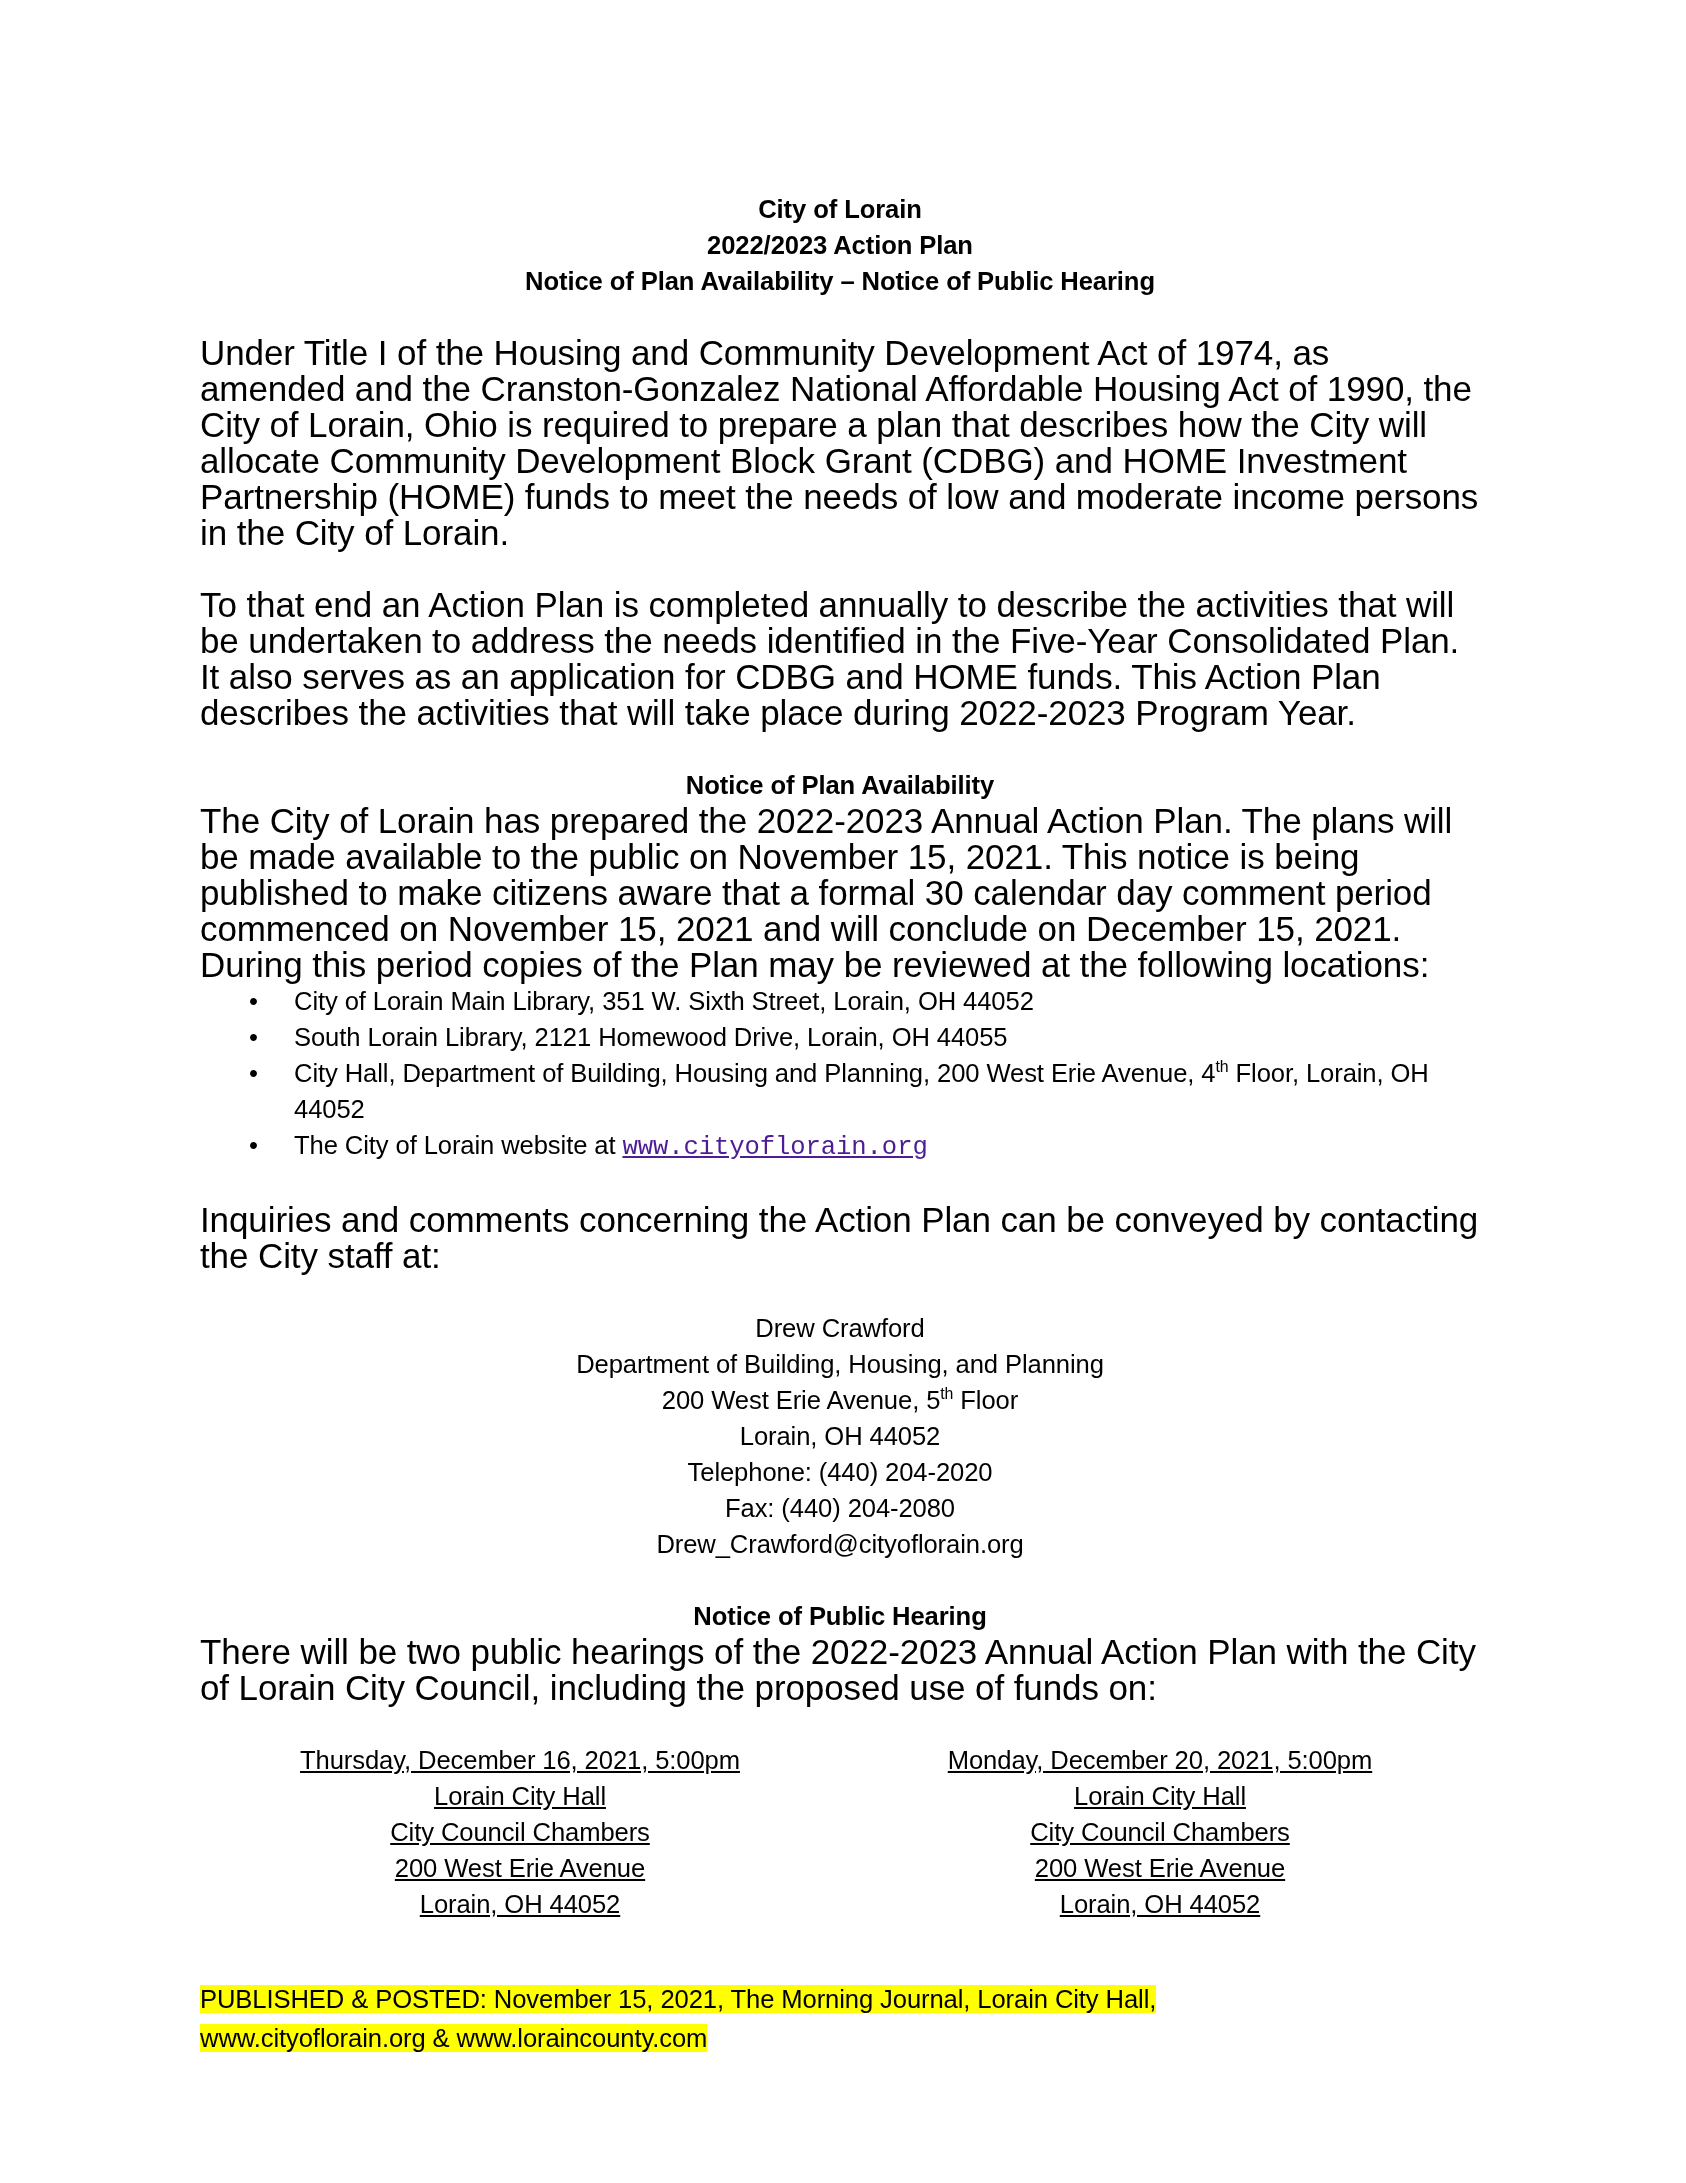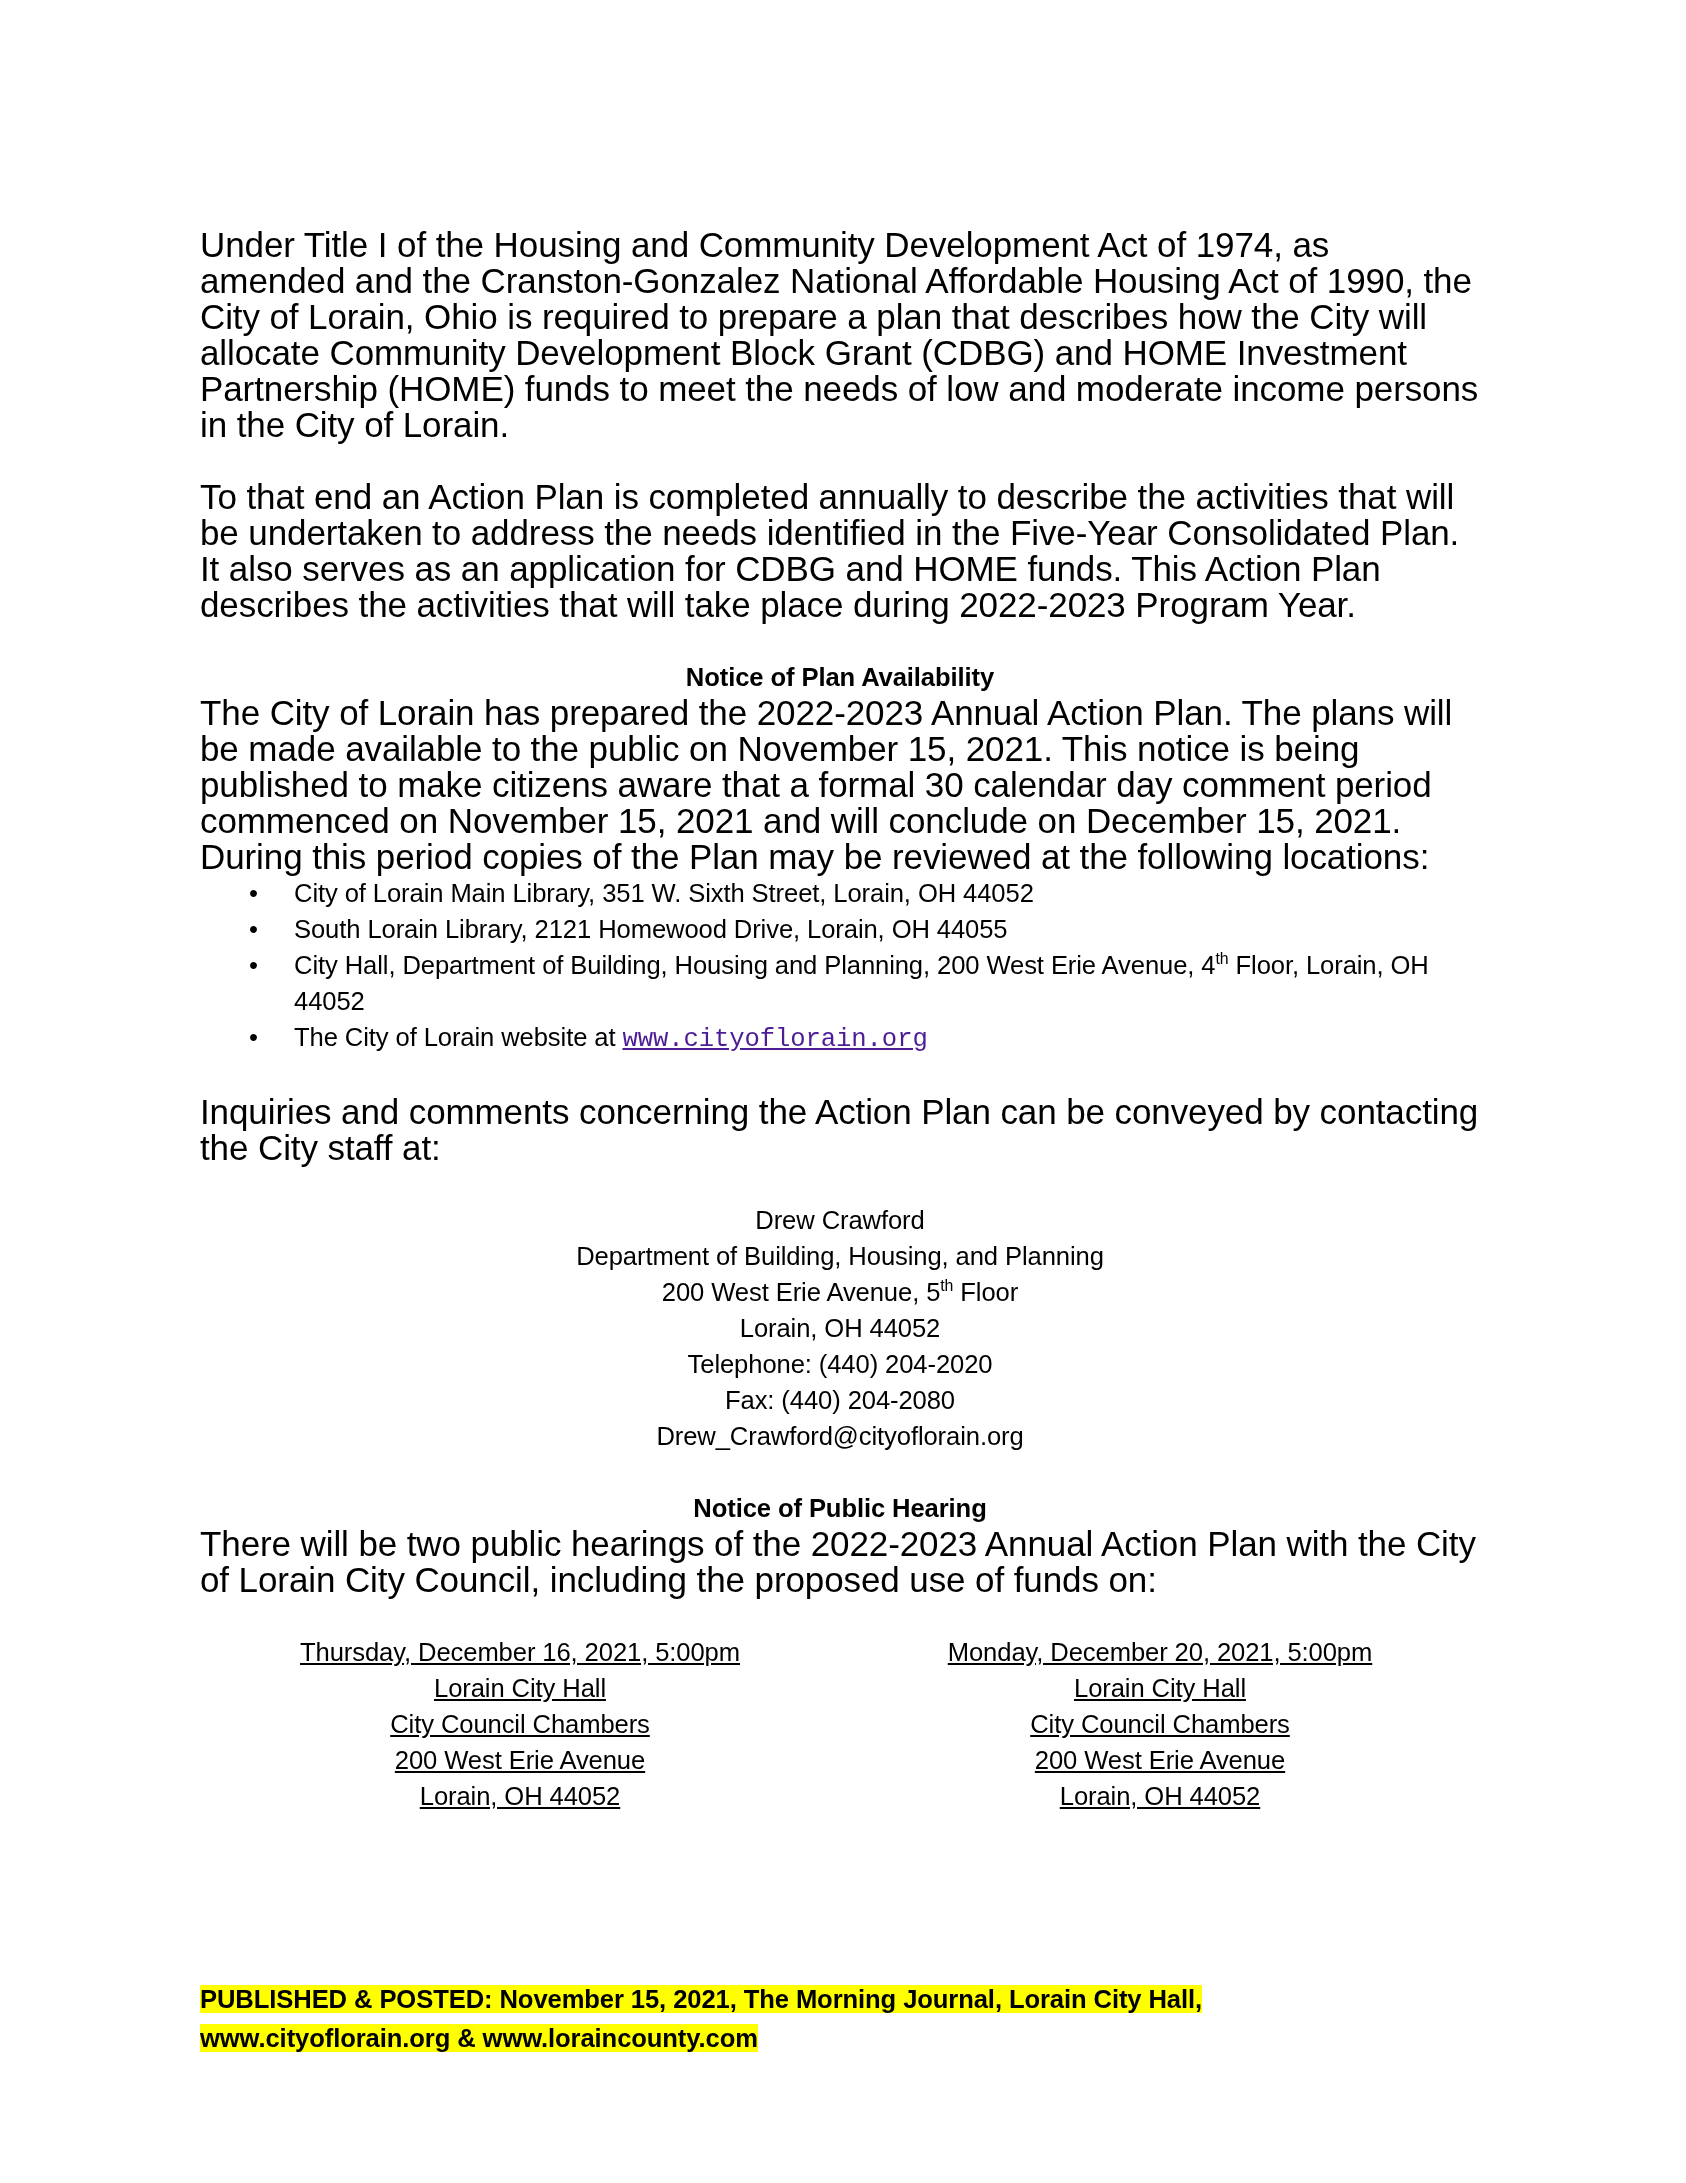--- a/index.html
+++ b/index.html
@@ -107,39 +107,44 @@
   .hearing-col .hline {
     display: block;
   }
   .footer-note {
     position: absolute;
     left: 200px;
     top: 1980px;
     width: 1310px;
     font-size: 25.6px;
     line-height: 39px;
-    font-weight: bold;
+    font-weight: normal;
     letter-spacing: -0.1px;
   }
   .hl {
     background: #FFFF00;
     box-decoration-break: clone;
     -webkit-box-decoration-break: clone;
   }
   .fblock {
     display: block;
   }
 </style>
 </head>
 <body>
 
 <div class="page">
 
   <div class="content">
 
+    <div class="doc-title-block">
+      <span class="tline">City of Lorain</span>
+      <span class="tline">2022/2023 Action Plan</span>
+      <span class="tline">Notice of Plan Availability – Notice of Public Hearing</span>
+    </div>
 
     <div class="spacer-line"></div>
 
     <p class="para">Under Title I of the Housing and Community Development Act of 1974, as amended and the Cranston-Gonzalez National Affordable Housing Act of 1990, the City of Lorain, Ohio is required to prepare a plan that describes how the City will allocate Community Development Block Grant (CDBG) and HOME Investment Partnership (HOME) funds to meet the needs of low and moderate income persons in the City of Lorain.</p>
 
     <div class="spacer-line"></div>
 
     <p class="para">To that end an Action Plan is completed annually to describe the activities that will be undertaken to address the needs identified in the Five-Year Consolidated Plan. It also serves as an application for CDBG and HOME funds. This Action Plan describes the activities that will take place during 2022-2023 Program Year.</p>
 
     <div class="spacer-line"></div>

